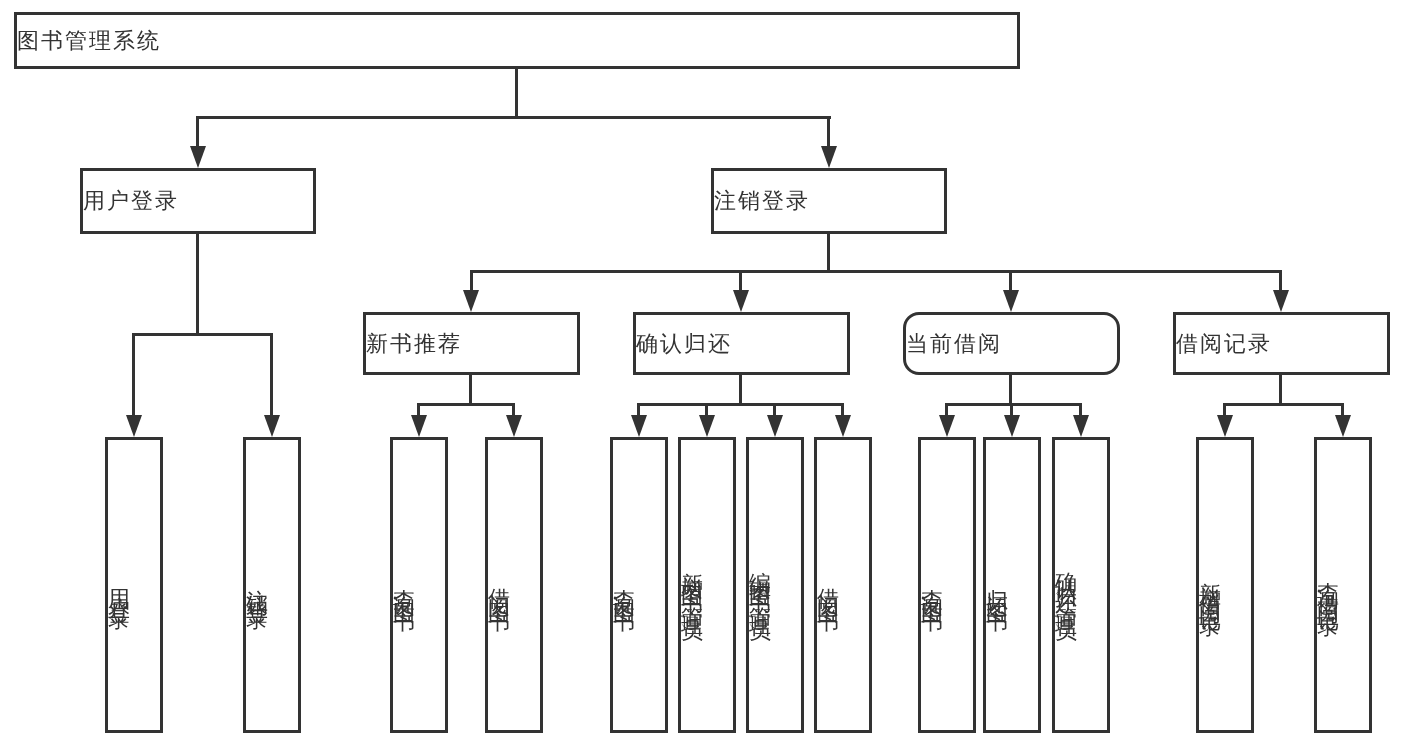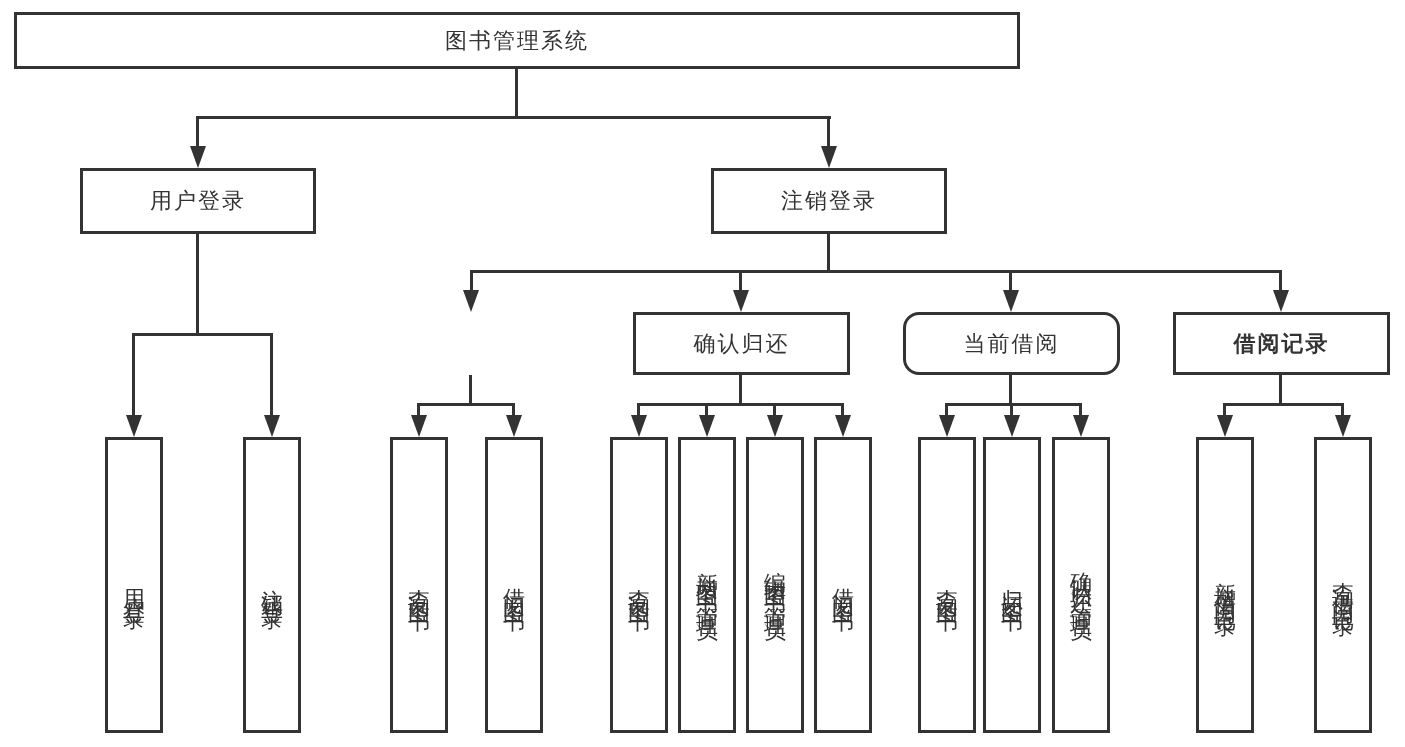--- a/index.html
+++ b/index.html
@@ -11,21 +11,20 @@
     font-family: "Liberation Sans", sans-serif;
     overflow: hidden;
   }
   .box {
     position: absolute;
     box-sizing: border-box;
     border: 3px solid #333333;
     background: #ffffff;
     display: flex;
     align-items: center;
-    justify-content: center;
     color: #333333;
   }
   .box.h span {
     font-size: 22px;
     letter-spacing: 2px;
     white-space: nowrap;
   }
   .box.v span {
     writing-mode: vertical-rl;
     text-orientation: mixed;
@@ -65,30 +64,33 @@
   </div>
 
   <div class="box h" style="left:80px; top:168px; width:236px; height:66px;">
     <span>用户登录</span>
   </div>
 
   <div class="box h" style="left:711px; top:168px; width:236px; height:66px;">
     <span>注销登录</span>
   </div>
 
+  <div class="box h" style="left:363px; top:312px; width:217px; height:63px;">
+    <span>新书推荐</span>
+  </div>
 
   <div class="box h" style="left:633px; top:312px; width:217px; height:63px;">
     <span>确认归还</span>
   </div>
 
   <div class="box h" style="left:903px; top:312px; width:217px; height:63px;border-radius:16px;">
     <span>当前借阅</span>
   </div>
 
-  <div class="box h" style="left:1173px; top:312px; width:217px; height:63px;font-weight:bold;">
+  <div class="box h" style="left:1173px; top:312px; width:217px; height:63px;">
     <span>借阅记录</span>
   </div>
 
   <div class="box v" style="left:105px; top:437px; width:58px; height:296px;">
     <span>用户登录</span>
   </div>
   <div class="box v" style="left:243px; top:437px; width:58px; height:296px;">
     <span>注销登录</span>
   </div>
 

